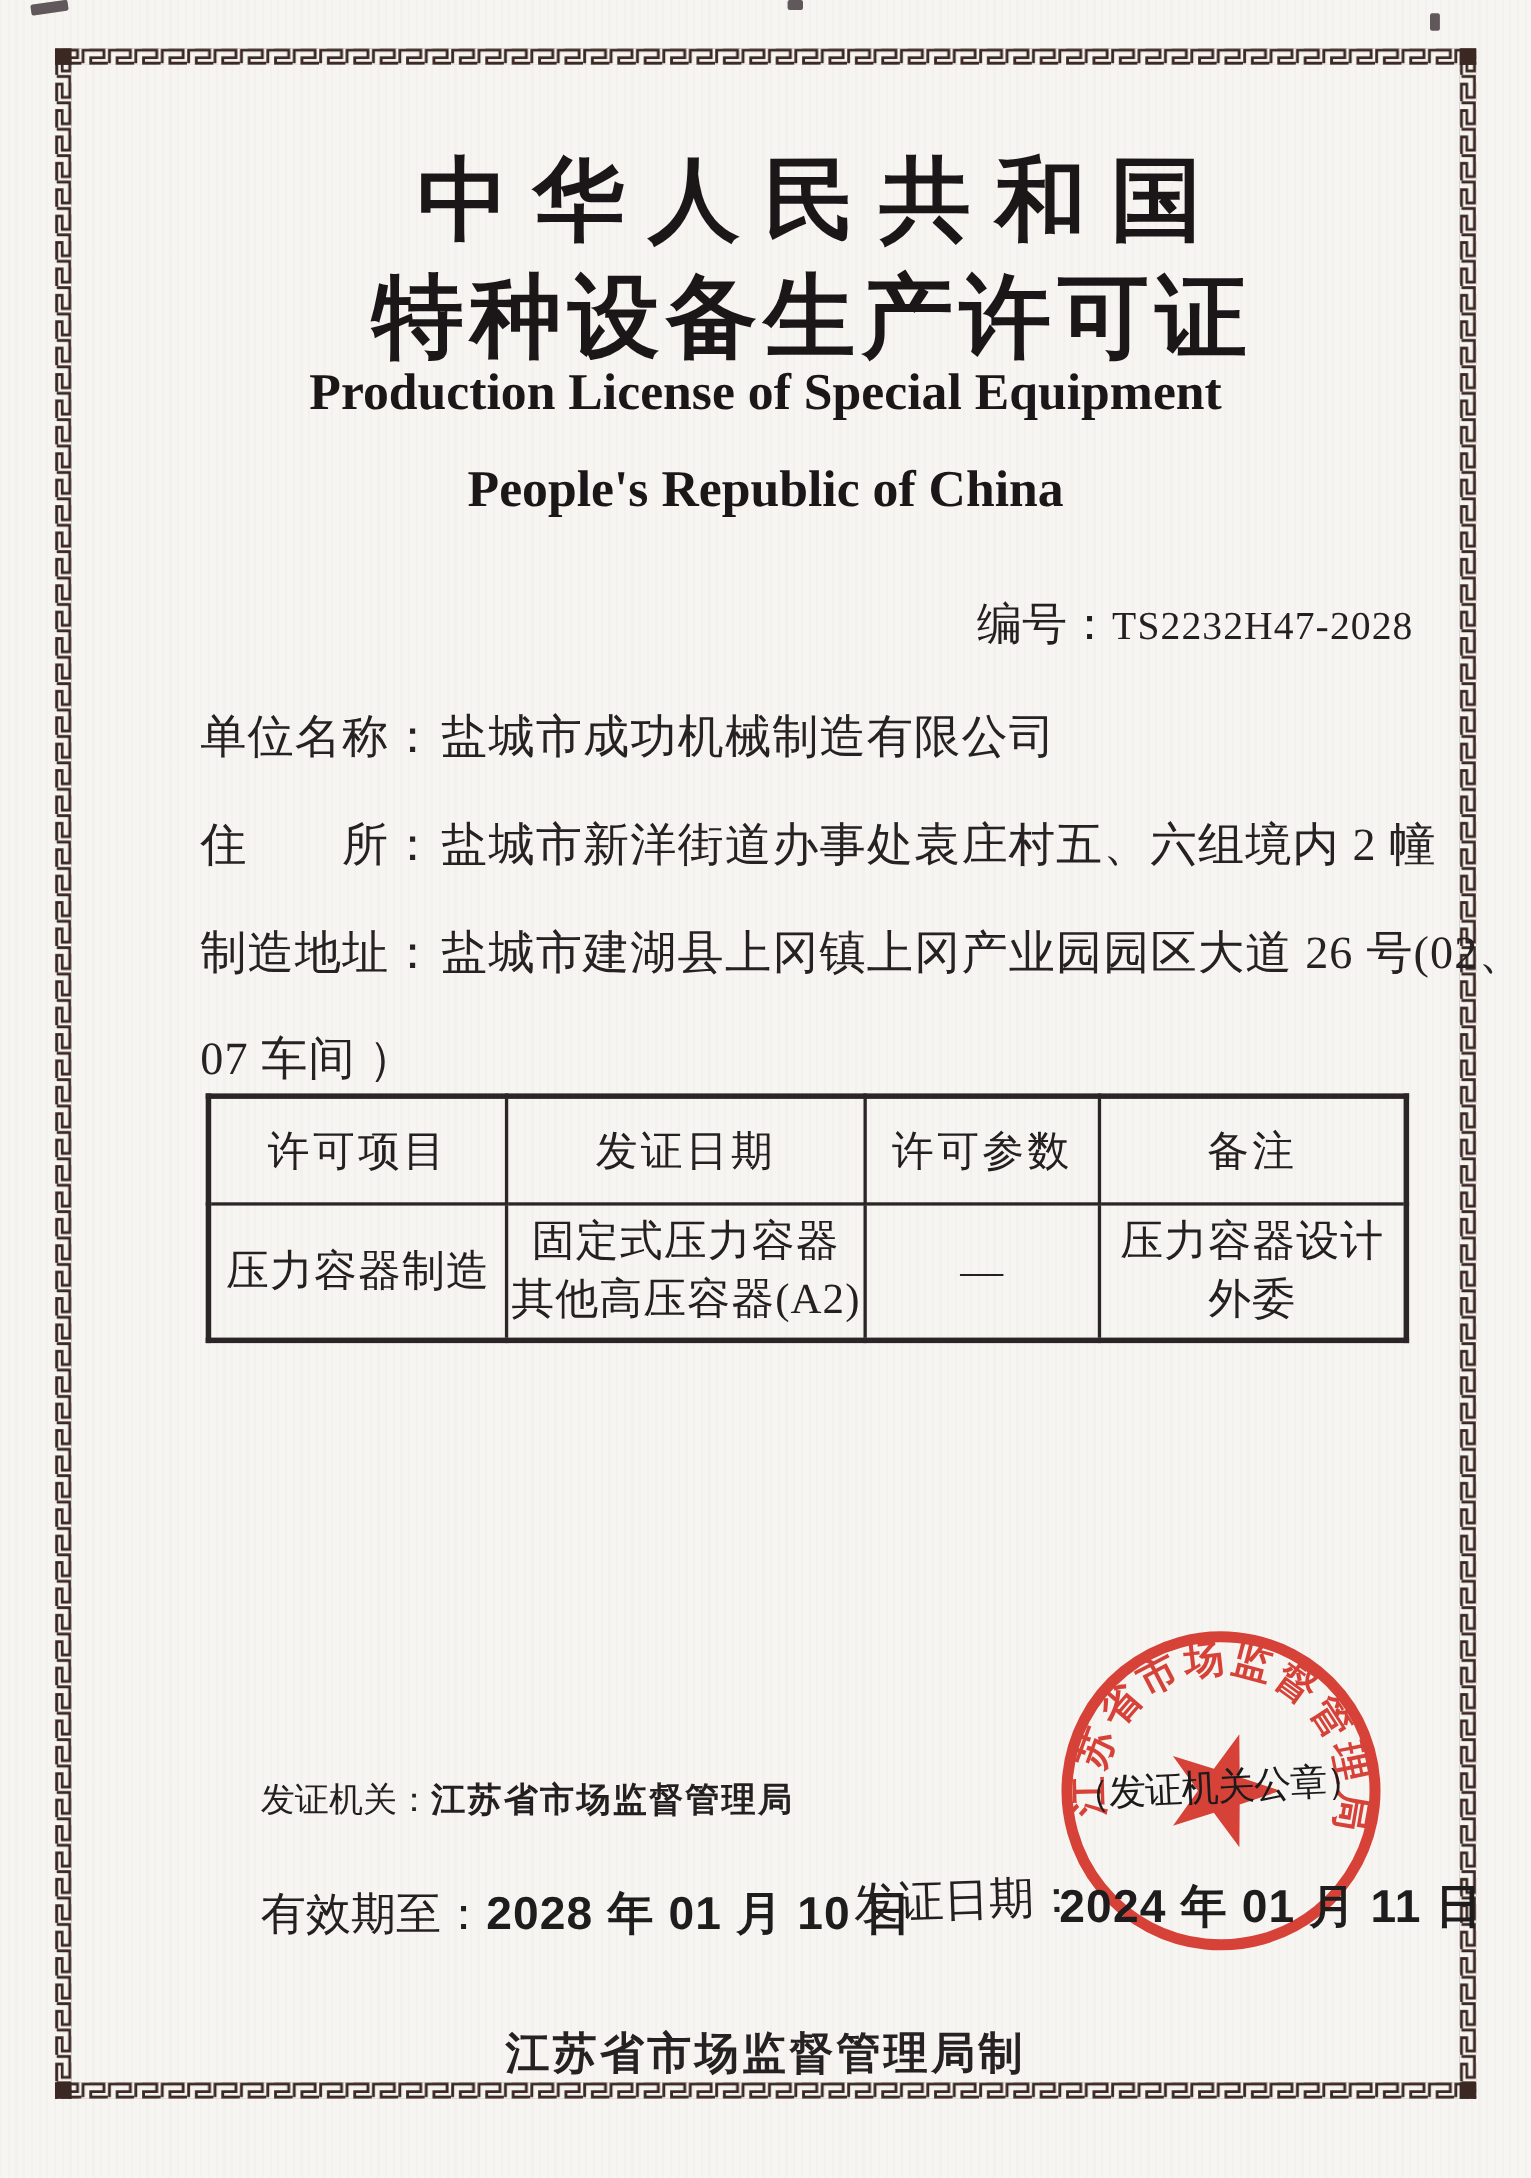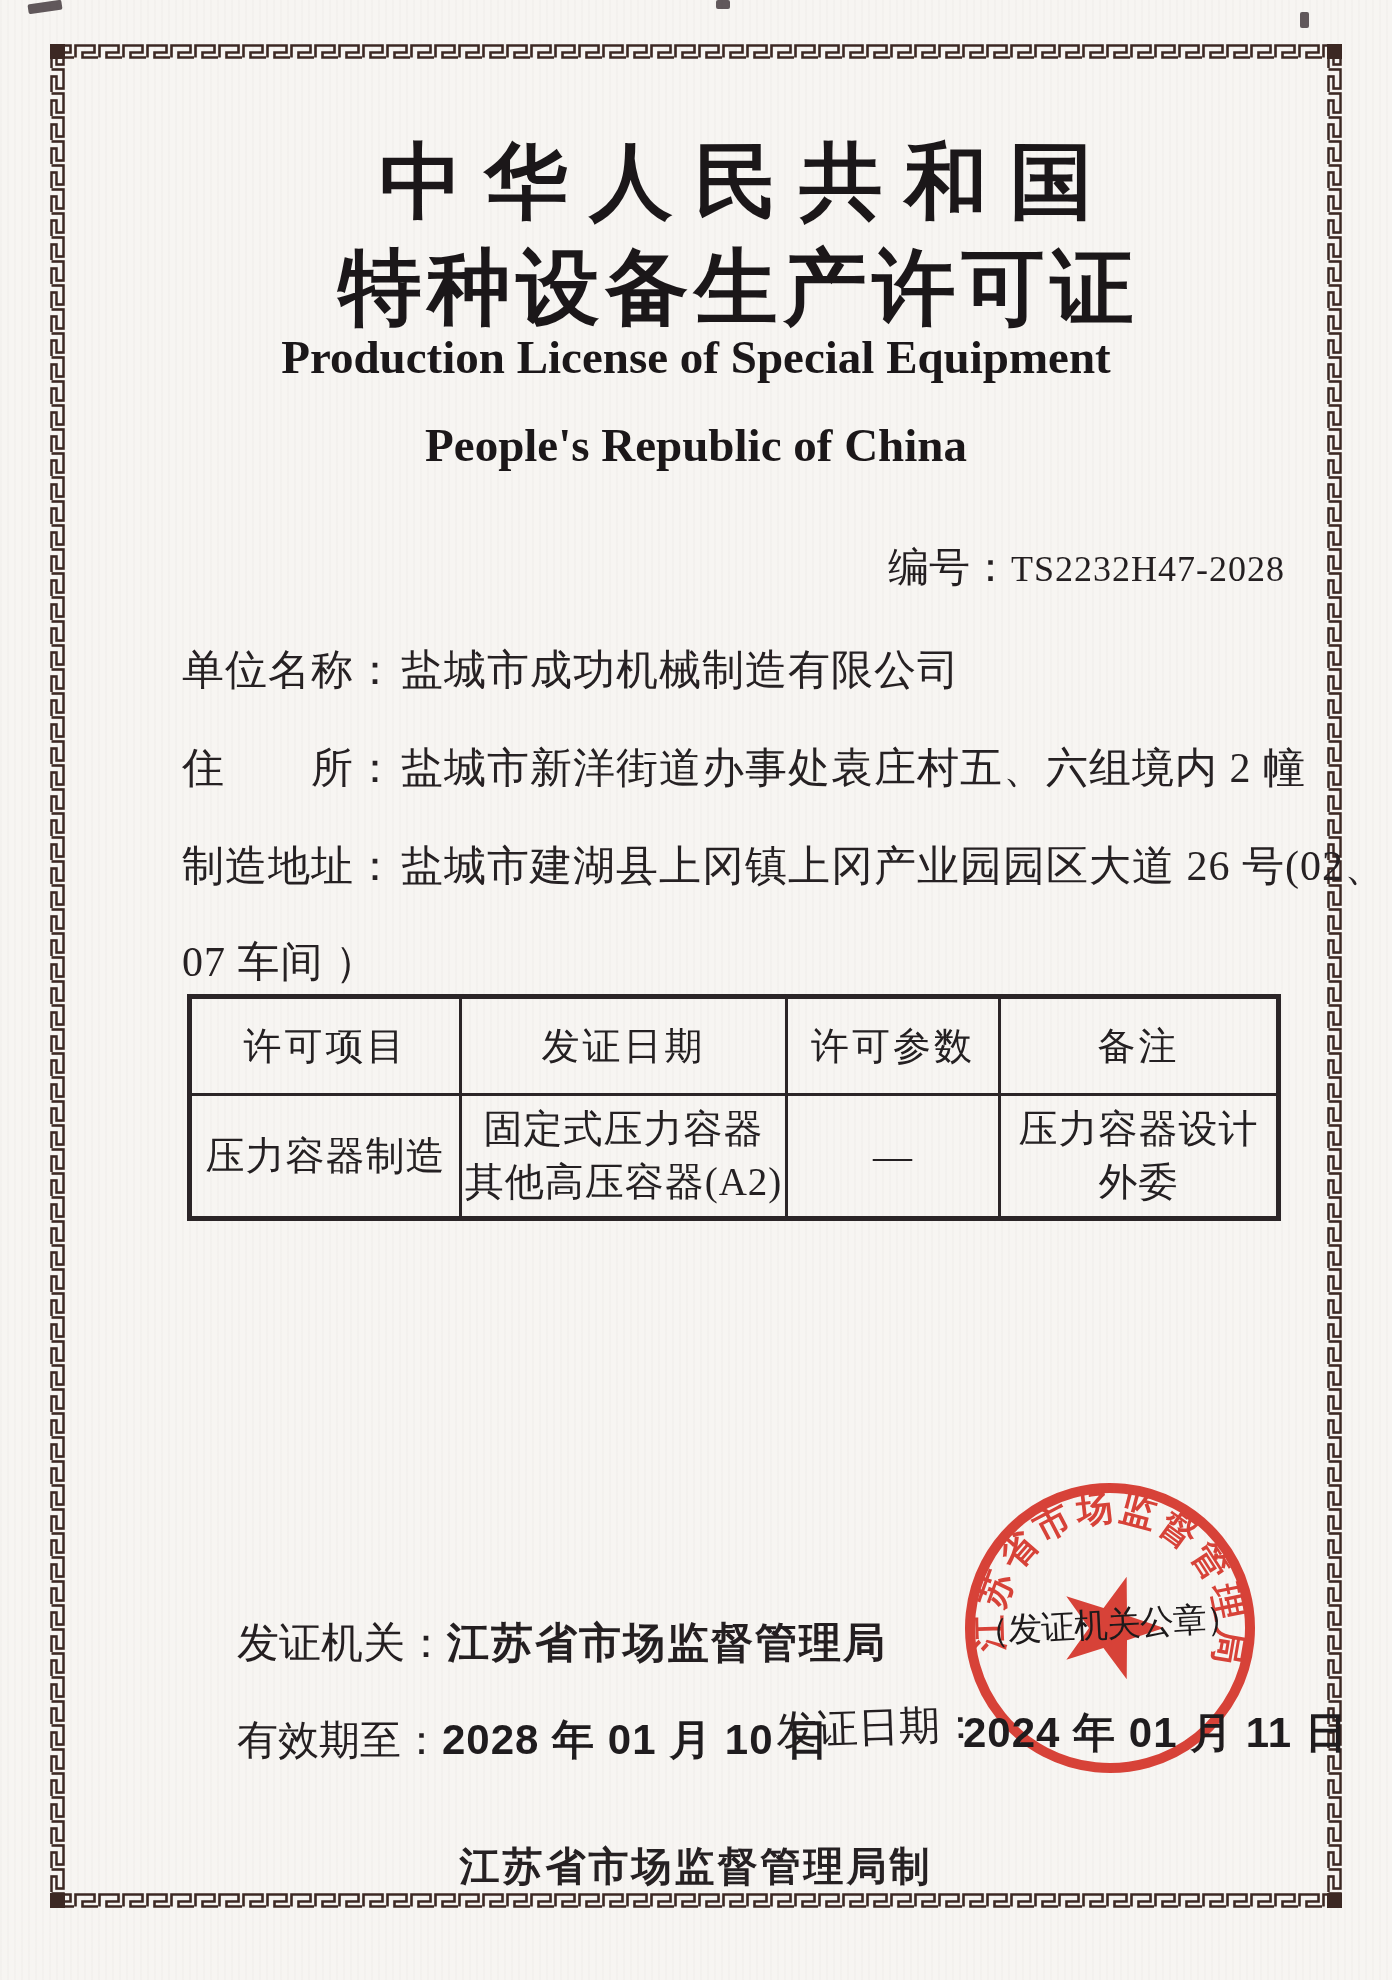--- a/index.html
+++ b/index.html
@@ -33,21 +33,21 @@
   
   .lic-table{position:absolute;left:187px;top:994px;width:1089px;border-collapse:collapse;table-layout:fixed;}
   .lic-table th,.lic-table td{
     border:3px solid #2b2527;text-align:center;vertical-align:middle;
     font-weight:500;color:#242022;white-space:pre-line;padding:0;
   }
   .lic-table{border:5px solid #2b2527;}
   .lic-table th{height:94px;font-size:38px;letter-spacing:3px;}
   .lic-table td{height:120px;font-size:39px;line-height:1.35;letter-spacing:1px;}
   
-  .issuer-line{top:1615px;left:237px;font-size:42px;white-space:nowrap;}
+  .issuer-line{top:1615px;left:237px;font-size:31px;white-space:nowrap;}
   .issuer-line .val{font-weight:700;letter-spacing:2px;}
   .valid-line{top:1712px;left:237px;font-size:41px;white-space:nowrap;}
   .date-val{font-family:"Liberation Sans", sans-serif;font-weight:600;font-size:42px;letter-spacing:1px;color:#1f1c1e;}
   .issue-label{top:1700px;left:776px;font-size:41px;transform:rotate(-2deg);white-space:nowrap;z-index:3;}
   .issue-value{top:1705px;left:963px;z-index:3;white-space:nowrap;}
   
   .seal-svg{left:950px;top:1468px;z-index:1;opacity:.93;}
   .seal-caption{left:975px;top:1602px;z-index:2;font-size:34px;letter-spacing:-1px;
     transform:rotate(-3deg);color:#1d1a1b;font-weight:500;white-space:nowrap;}
   

